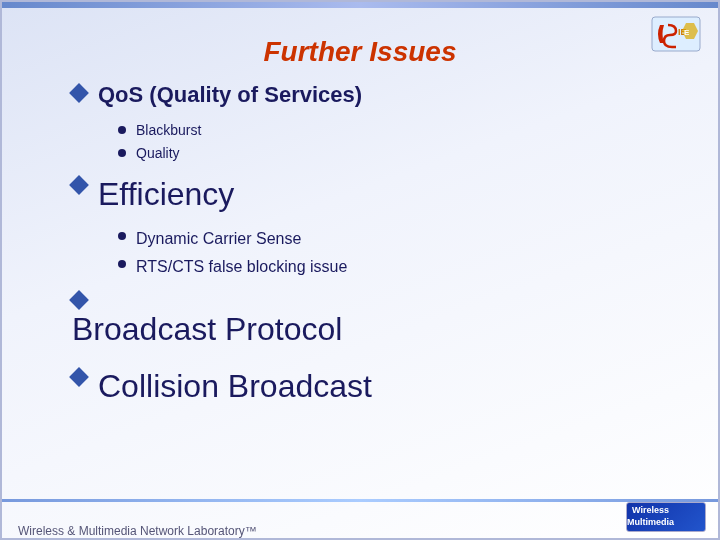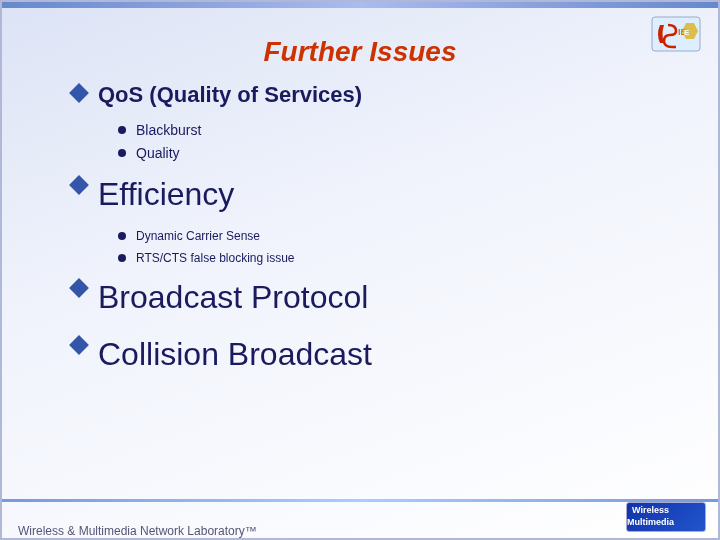--- a/index.html
+++ b/index.html
@@ -129,21 +129,21 @@
       flex-shrink: 0;
     }
 
     .sub-text {
       font-size: 14px;
       color: #1a1a5e;
       line-height: 1.4;
     }
 
     .sub-text-small {
-      font-size: 12px;
+      font-size: 16px;
       color: #1a1a5e;
       line-height: 1.5;
     }
 
     
     .footer {
       position: absolute;
       bottom: 0;
       left: 16px;
       font-size: 12px;
@@ -223,21 +223,21 @@
       <div class="sub-bullet">
         <div class="sub-dot"></div>
         <span class="sub-text-small">Dynamic Carrier Sense</span>
       </div>
       <div class="sub-bullet">
         <div class="sub-dot"></div>
         <span class="sub-text-small">RTS/CTS false blocking issue</span>
       </div>
     </div>
 
-    <div class="main-bullet" style="margin-bottom:12px;">
+    <div class="main-bullet" style="margin-bottom:12px;flex-direction:column;">
       <div class="diamond"></div>
       <span class="main-text-large">Broadcast Protocol</span>
     </div>
 
     <div class="main-bullet">
       <div class="diamond"></div>
       <span class="main-text-large">Collision Broadcast</span>
     </div>
 
   </div>

